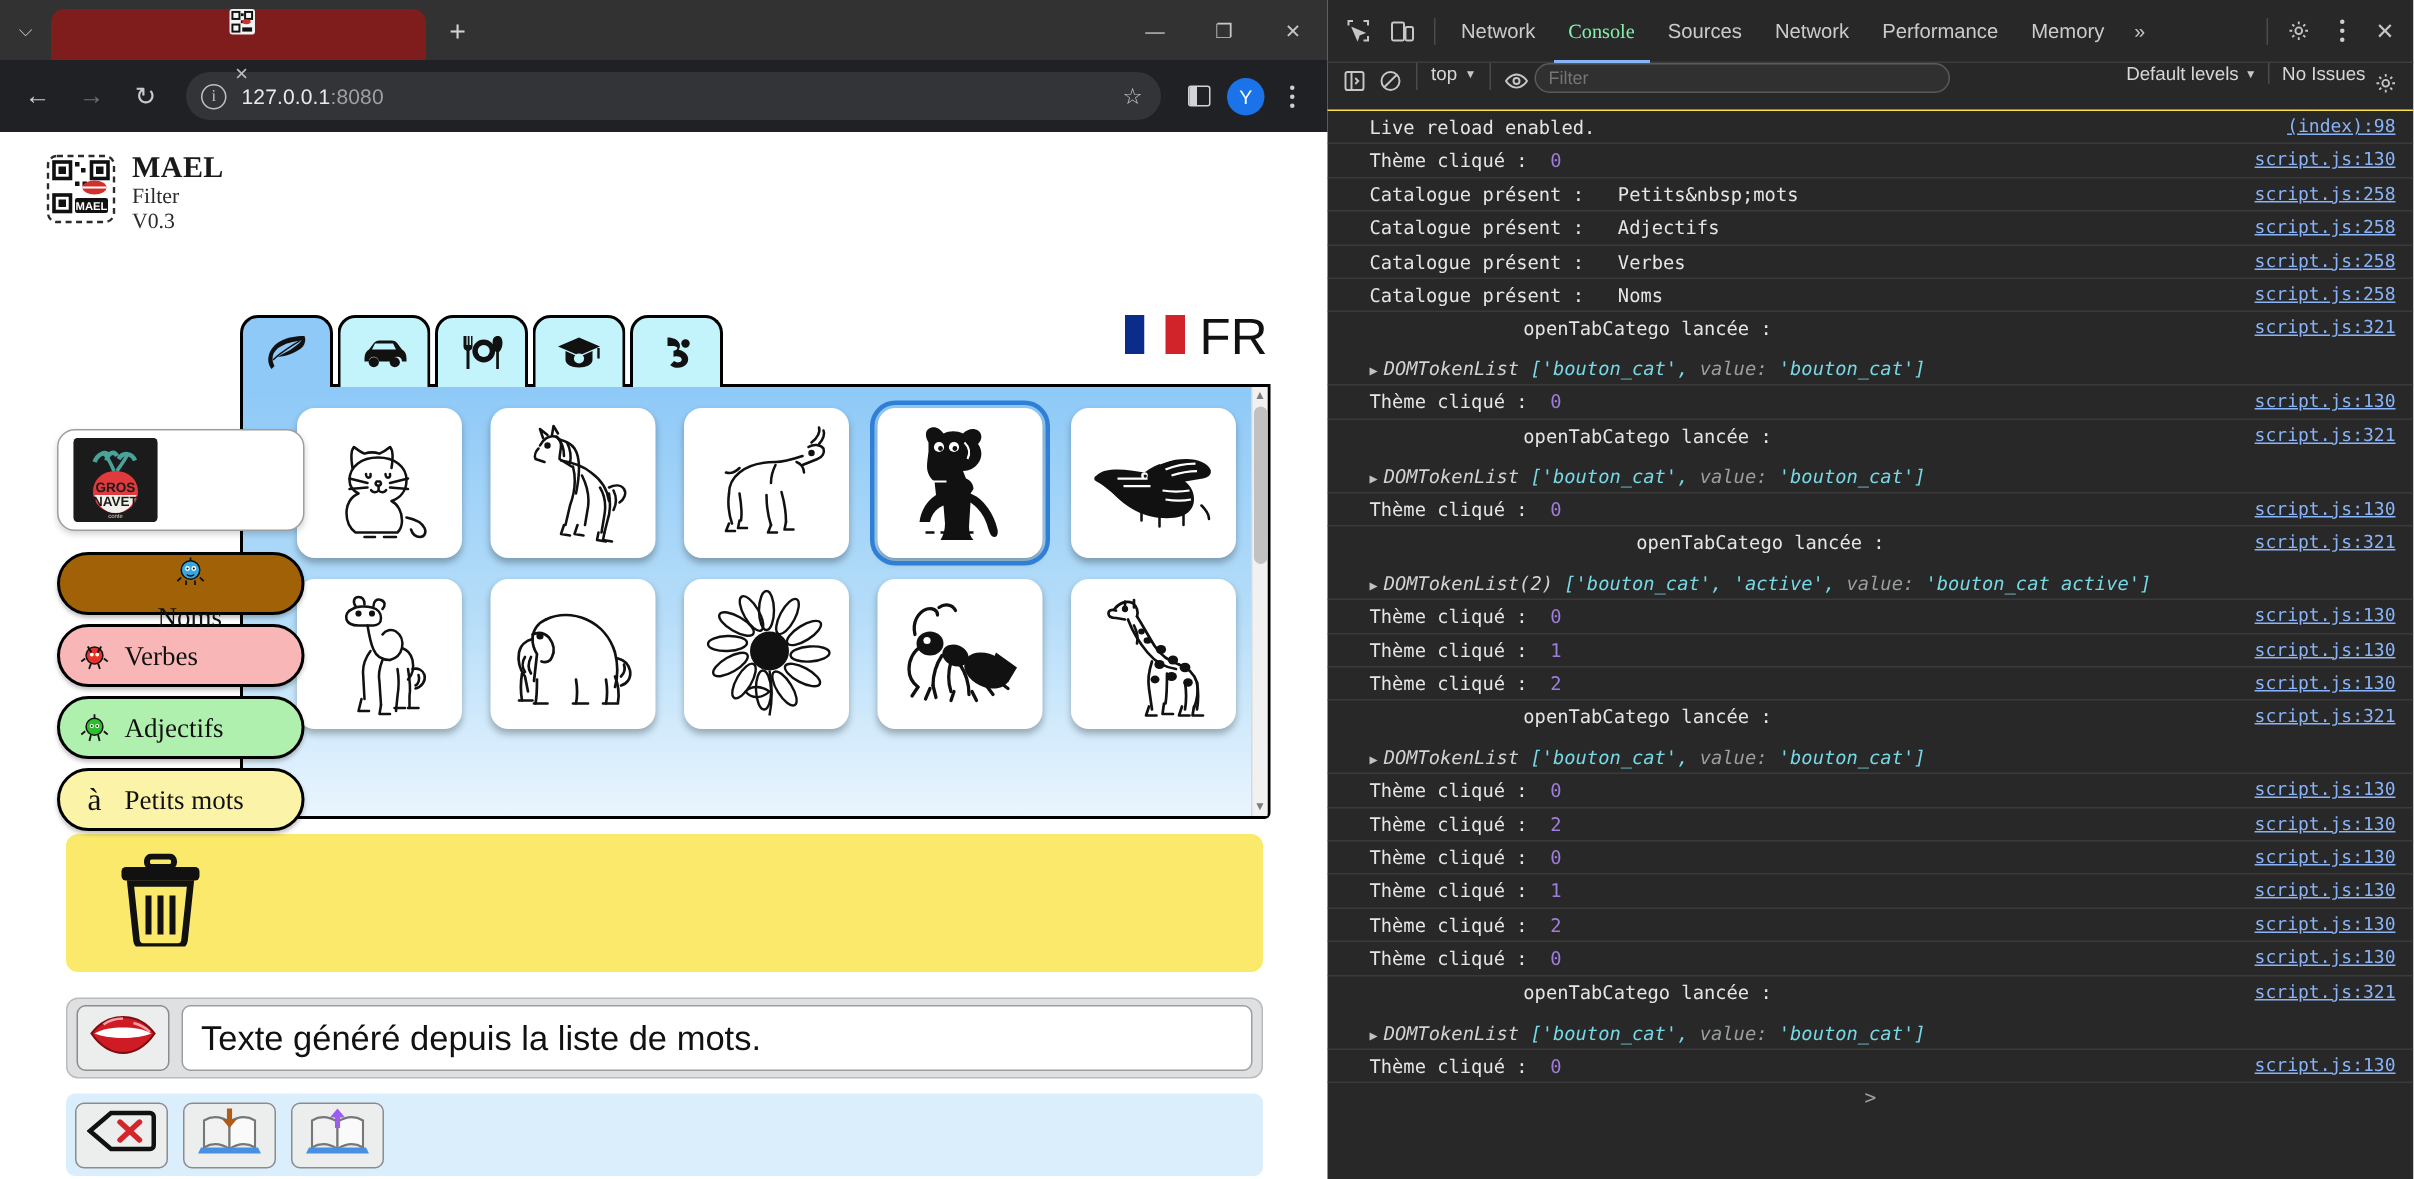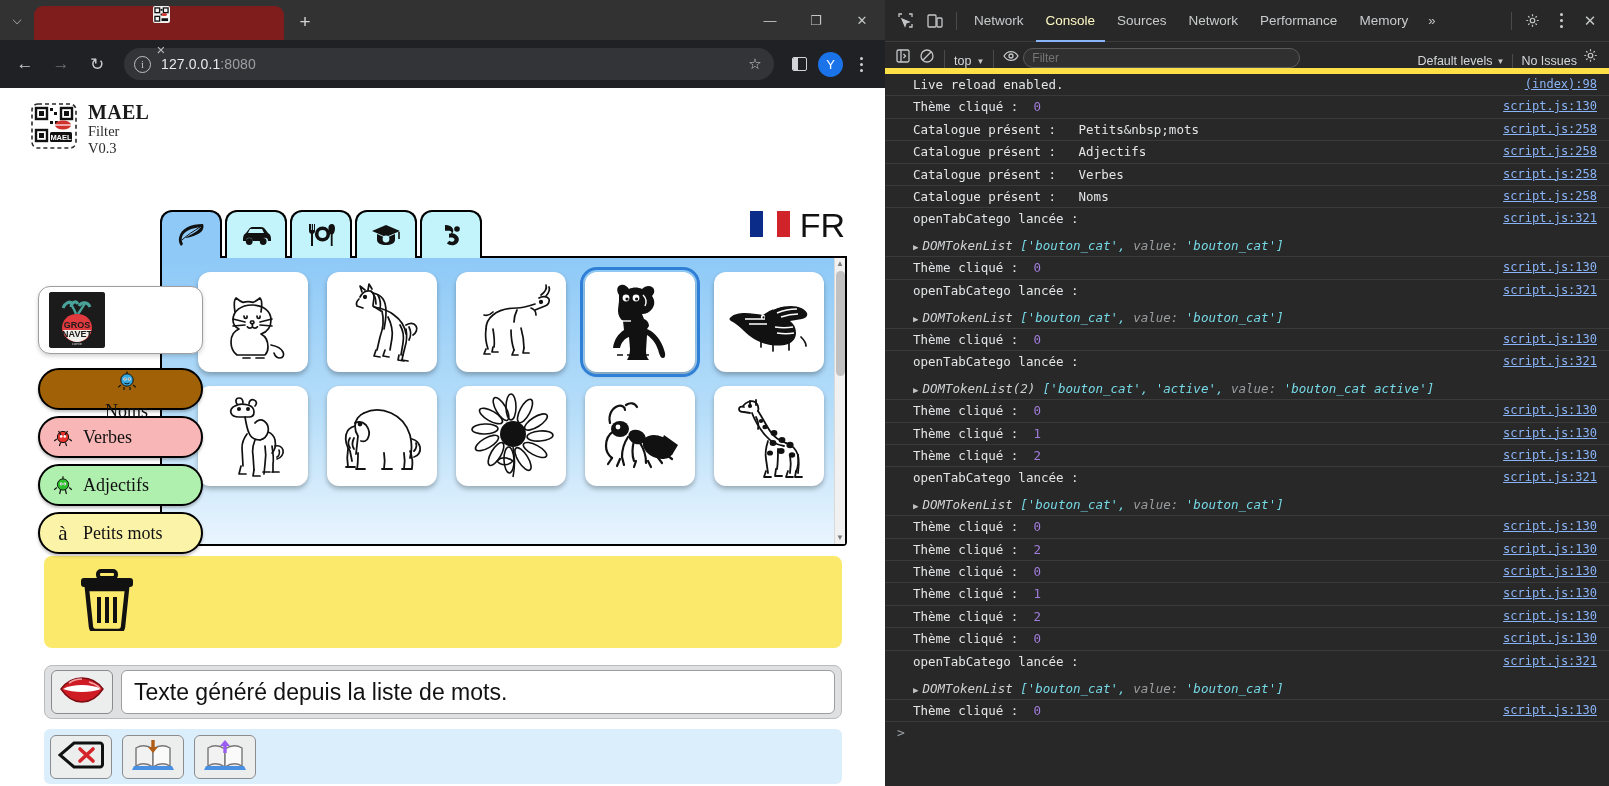--- a/index.html
+++ b/index.html
@@ -171,37 +171,37 @@
     font-family: "Liberation Sans", sans-serif;
   }
   .dt-topbar { height: 42px; display: flex; align-items: center; padding: 0 6px;
     border-bottom: 1px solid #3c3c3c; gap: 2px; }
   .dt-icobtn { width: 28px; height: 28px; display: flex; align-items: center; justify-content: center;
     color: #c4c6c8; }
   .dt-sep { width: 1px; height: 18px; background: #4a4a4a; margin: 0 5px; }
   .dt-tabs { display: flex; align-items: center; height: 42px; gap: 2px; }
   .dt-tab { padding: 0 10px; height: 42px; display: flex; align-items: center; font-size: 13.5px;
     color: #c9cbcd; }
-  .dt-tab.active { color: #fef9c3; box-shadow: inset 0 -2px 0 #8ab4f8; }
+  .dt-tab.active { color: #86efac; box-shadow: inset 0 -2px 0 #8ab4f8; font-family: Liberation Serif, serif; }
   .dt-more { padding: 0 8px; color: #c4c6c8; font-size: 13px; }
   .dt-right { margin-left: auto; display: flex; align-items: center; gap: 2px; }
   .dt-gear { width: 26px; height: 26px; display: flex; align-items: center; justify-content: center; color: #c4c6c8; }
 
-  .dt-filterbar { height: 32px; display: flex; align-items: flex-end; padding: 0 6px; gap: 0;
-    border-bottom: 6px solid #fde047; }
+  .dt-filterbar { height: 32px; display: flex; align-items: flex-start; padding: 0 6px; gap: 0;
+    border-bottom: 1px solid #fde047; }
   .fb-ico { width: 24px; height: 24px; display: flex; align-items: center; justify-content: center; color: #c4c6c8; }
   .fb-ctx { font-size: 12.5px; color: #d5d7d9; display: flex; align-items: center; gap: 5px; padding: 0 4px; }
   .fb-caret { font-size: 8px; color: #c4c6c8; }
   .fb-input { flex: 0 1 277px; height: 20px; background: #303030; border: 1px solid #5a5a5a;
     border-radius: 10px; color: #9aa0a6; font-size: 12px; padding: 0 8px;
     font-family: "Liberation Sans", sans-serif; outline: none; }
   .fb-levels { margin-left: auto; font-size: 12.5px; color: #d5d7d9; display: flex; align-items: center; gap: 4px; }
   .fb-issues { font-size: 12.5px; color: #d5d7d9; padding-left: 8px; border-left: 1px solid #4a4a4a; margin-left: 8px; }
 
-  .console-body { flex: 1; overflow: hidden; position: relative; }
+  .console-body { flex: 1; overflow: hidden; position: relative; text-align: center; }
   .log-row {
     display: flex; align-items: flex-start; justify-content: space-between;
     border-bottom: 1px solid #3a3a3a; padding: 3px 12px 3px 28px; min-height: 22.4px;
     font-family: "DejaVu Sans Mono", monospace; font-size: 12.5px; color: #e3e5e7;
     position: relative;
   }
   .log-msg { white-space: pre; }
   .log-src { color: #8ab4f8; text-decoration: underline; font-size: 12px; white-space: nowrap;
     padding-left: 10px; }
   .num { color: #a07ddb; }

